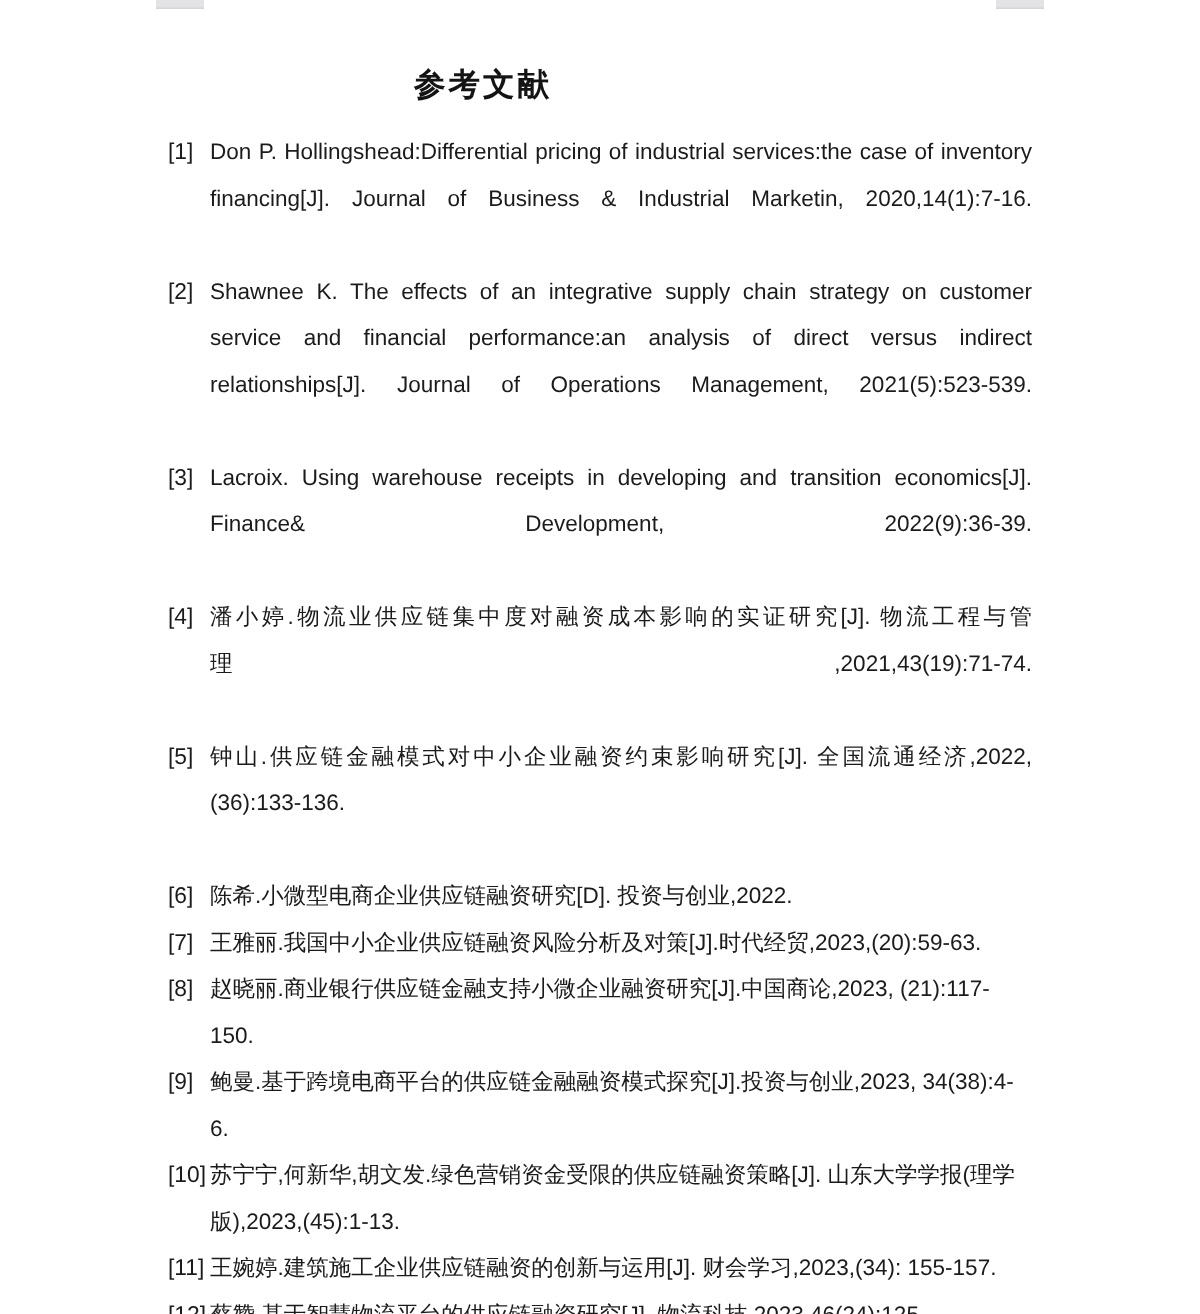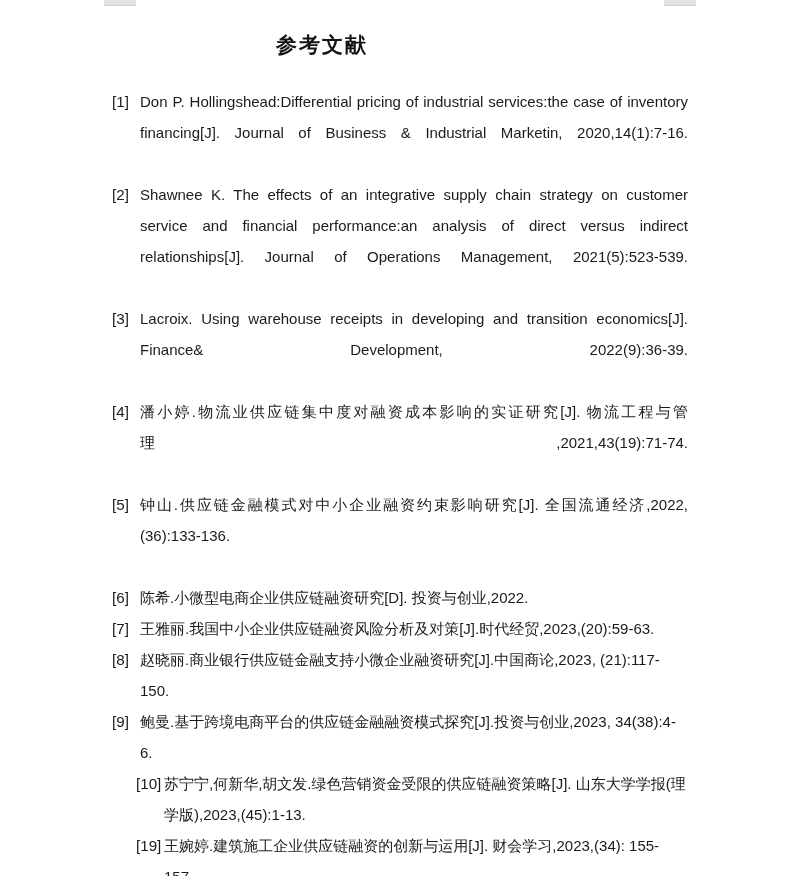--- a/index.html
+++ b/index.html
@@ -34,21 +34,21 @@
   .margin-mark.left  { left: 104px;  width: 32px; }
   .margin-mark.right { left: 664px;  width: 32px; }
 
   .page {
     position: absolute;
     top: 0;
     left: 0;
     width: 644px;
     height: 876px;
     box-sizing: border-box;
-    padding: 0;
+    padding: 12px;
   }
 
   .doc-title {
     text-align: center;
     font-size: 21px;
     font-weight: 700;
     letter-spacing: 2px;
     margin: 0;
     padding-top: 30px;
     padding-bottom: 0;
@@ -76,21 +76,21 @@
   }
 
   .ref-marker {
     flex: 0 0 auto;
     white-space: pre;
     font-size: 15.2px;
     line-height: 31px;
   }
   
   .ref-item.narrow .ref-marker { width: 28px; }
-  .ref-item.wide   .ref-marker { width: 28px; margin-left: 24px; }
+  .ref-item.wide   .ref-marker { width: 28px; }
 
   .ref-body {
     flex: 1 1 auto;
     text-align: justify;
     text-justify: inter-word;
     font-size: 15px;
     line-height: 31px;
     word-break: break-word;
   }
   
@@ -151,21 +151,21 @@
       </li>
       <li class="ref-item narrow">
         <span class="ref-marker">[9]</span>
         <span class="ref-body nojustify">鲍曼.基于跨境电商平台的供应链金融融资模式探究[J].投资与创业,2023, 34(38):4-6.</span>
       </li>
       <li class="ref-item wide">
         <span class="ref-marker">[10]</span>
         <span class="ref-body nojustify">苏宁宁,何新华,胡文发.绿色营销资金受限的供应链融资策略[J]. 山东大学学报(理学版),2023,(45):1-13.</span>
       </li>
       <li class="ref-item wide">
-        <span class="ref-marker">[19]</span>
+        <span class="ref-marker">[11]</span>
         <span class="ref-body nojustify">王婉婷.建筑施工企业供应链融资的创新与运用[J]. 财会学习,2023,(34): 155-157.</span>
       </li>
       <li class="ref-item wide">
         <span class="ref-marker">[12]</span>
         <span class="ref-body nojustify">蔡赞.基于智慧物流平台的供应链融资研究[J]. 物流科技,2023,46(24):125</span>
       </li>
     </ul>
 
 </div>
 

